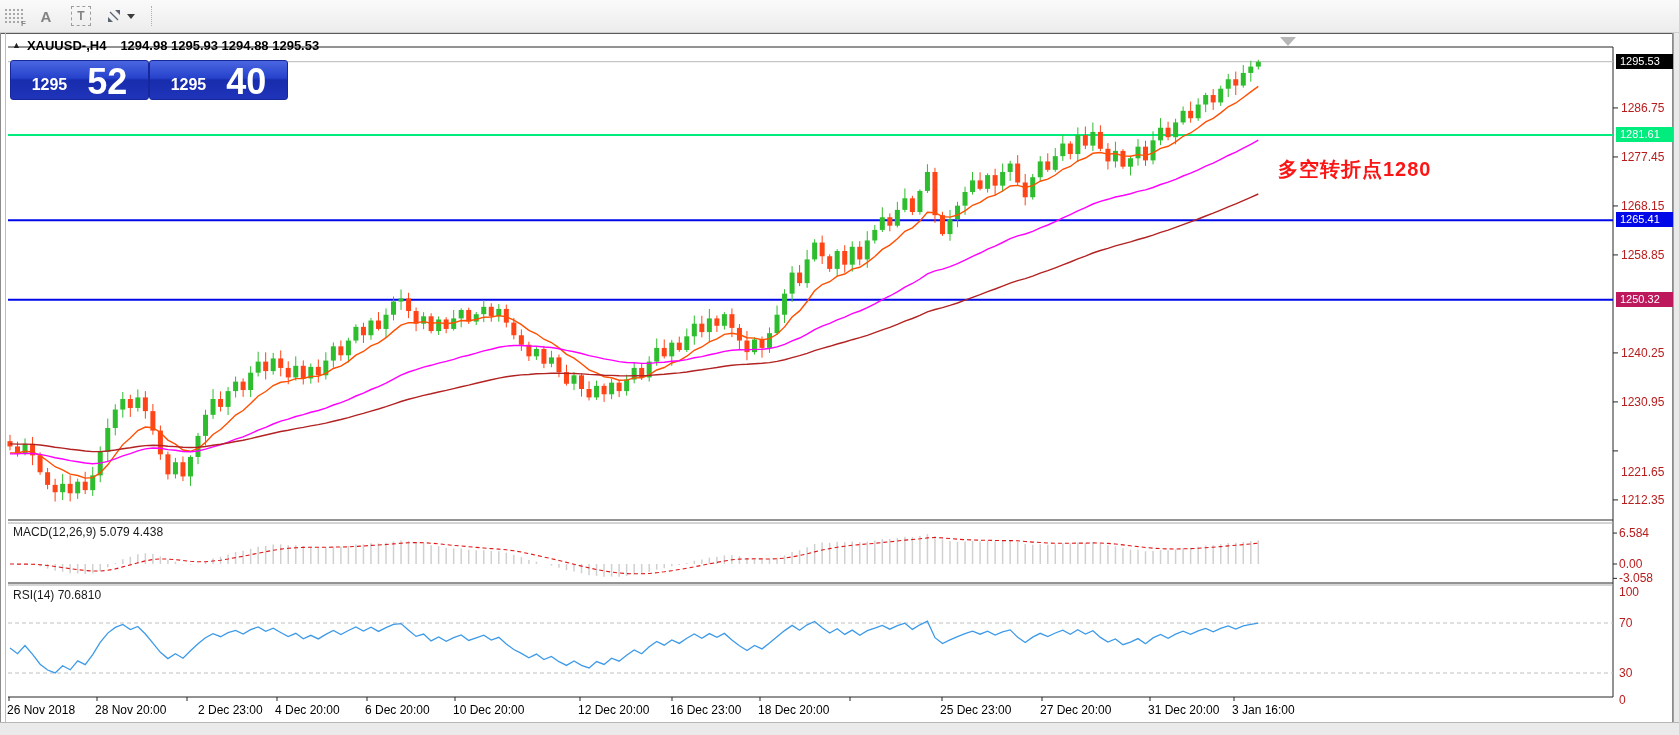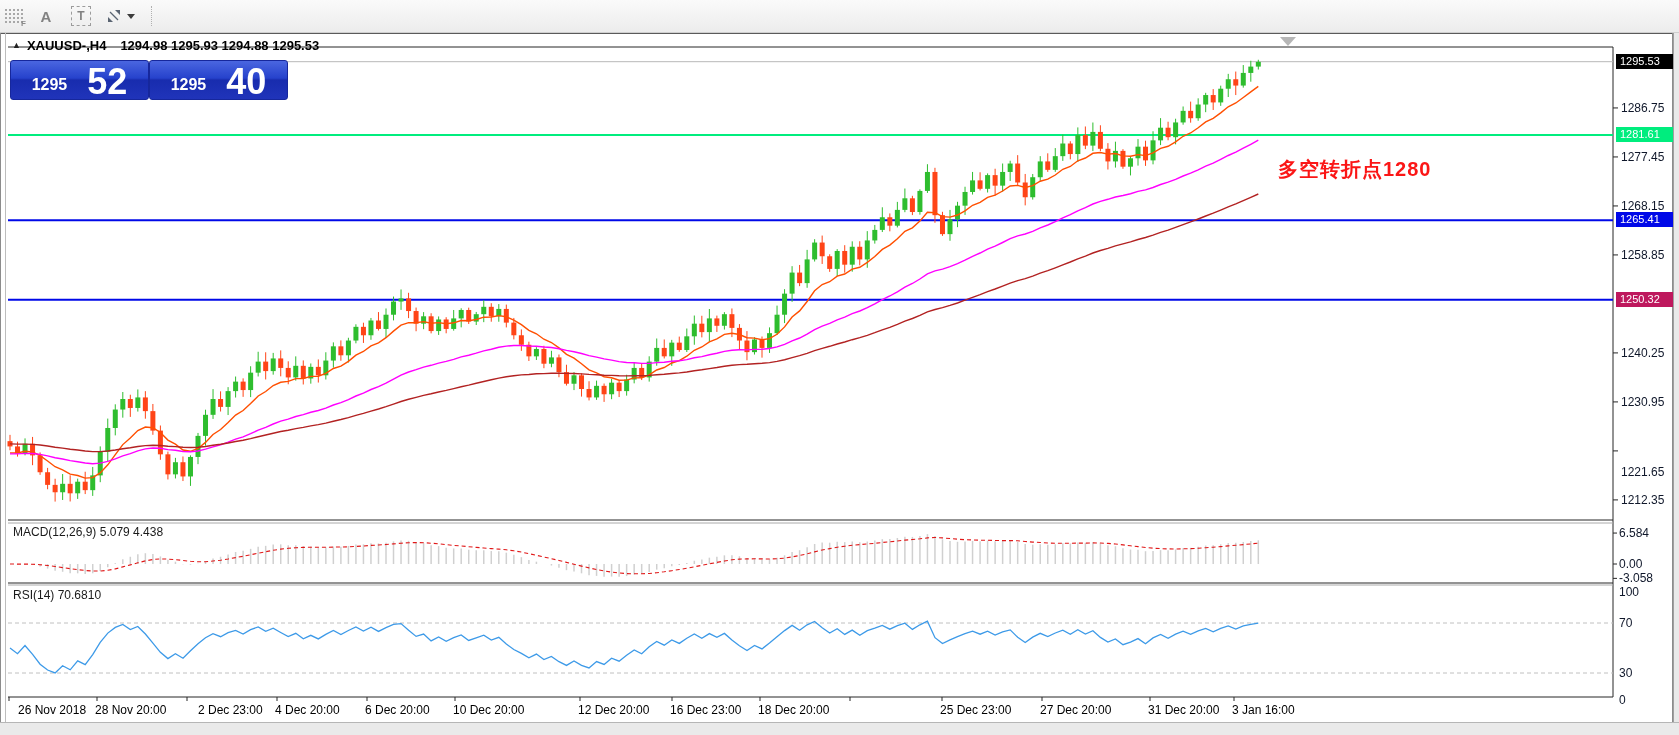--- a/index.html
+++ b/index.html
@@ -52,21 +52,21 @@
   .tp-input{flex:1;display:flex;align-items:center;justify-content:flex-end;padding-right:8px;
             font-size:16px;color:#000;background:#fff}
   .tp-row2{display:flex;margin-top:3px;}
   .tp-price{width:139px;height:40px;background:linear-gradient(#4a66e0 0%,#2642cc 45%,#182cae 50%,#2034ba 100%);
             border:1px solid #16279c;border-radius:3px;color:#fff;display:flex;align-items:baseline;
             justify-content:center;box-sizing:border-box;padding-top:2px}
   .tp-price .small{font-size:16px;font-weight:bold;align-self:flex-end;margin-bottom:5px}
   .tp-price .big{font-size:36px;font-weight:bold;line-height:38px;margin-left:20px}
   
   .panel-label{position:absolute;font-size:12px;color:#1a1a1a;white-space:nowrap}
-  .axis-lab{position:absolute;font-size:12px;color:#0f172a;white-space:nowrap}
+  .axis-lab{position:absolute;font-size:12px;color:#b91c1c;white-space:nowrap}
   .tag{position:absolute;left:1616px;width:58px;height:15px;line-height:15px;font-size:11px;
        color:#fff;padding-left:4px;box-sizing:border-box;white-space:nowrap}
   .time-lab{position:absolute;top:703px;font-size:12px;color:#000;white-space:nowrap}
   .annotation{position:absolute;font-size:20px;font-weight:bold;letter-spacing:1px;white-space:nowrap}
   .scrollbar{position:absolute;left:1673px;top:33px;width:6px;height:702px;background:#e9e9e9;
              border-left:1px solid #9f9f9f}
   .bottom-strip{position:absolute;left:0;top:722px;width:1679px;height:13px;background:#eaeaea;
                 border-top:1px solid #b6b6b6}
   .shift-marker{position:absolute;left:1280px;top:37px;width:0;height:0;
                 border-left:8px solid transparent;border-right:8px solid transparent;
@@ -709,21 +709,21 @@
     <div class="axis-lab" style="left: 1619px; top: 585px;">100</div>
     <div class="axis-lab" style="left: 1619px; top: 616px;">70</div>
     <div class="axis-lab" style="left: 1619px; top: 666px;">30</div>
     <div class="axis-lab" style="left: 1619px; top: 693px;">0</div>
     <div class="tag" style="top: 53.7px; background: rgb(0, 0, 0);">1295.53</div>
     <div class="tag" style="top: 127.031px; background: rgb(0, 237, 126);">1281.61</div>
     <div class="tag" style="top: 212.372px; background: rgb(0, 8, 232);">1265.41</div>
     <div class="tag" style="top: 291.866px; background: #be185d;">1250.32</div>
   </div>
 <div id="time-axis">
-    <div class="time-lab" style="left: 18px;">26 Nov 2018</div>
+    <div class="time-lab" style="left: 7px;">26 Nov 2018</div>
     <div class="time-lab" style="left: 95px;">28 Nov 20:00</div>
     <div class="time-lab" style="left: 198px;">2 Dec 23:00</div>
     <div class="time-lab" style="left: 275px;">4 Dec 20:00</div>
     <div class="time-lab" style="left: 365px;">6 Dec 20:00</div>
     <div class="time-lab" style="left: 453px;">10 Dec 20:00</div>
     <div class="time-lab" style="left: 578px;">12 Dec 20:00</div>
     <div class="time-lab" style="left: 670px;">16 Dec 23:00</div>
     <div class="time-lab" style="left: 758px;">18 Dec 20:00</div>
     <div class="time-lab" style="left: 848px; margin-top: 48px;">20 Dec 20:00</div>
     <div class="time-lab" style="left: 940px;">25 Dec 23:00</div>

